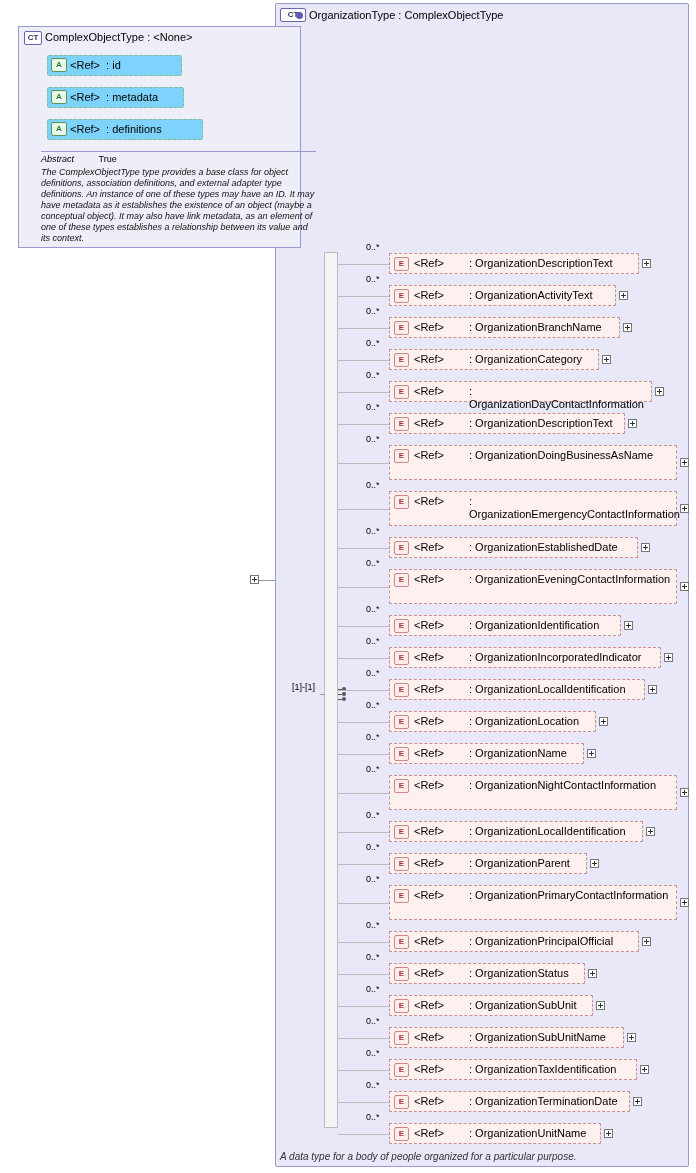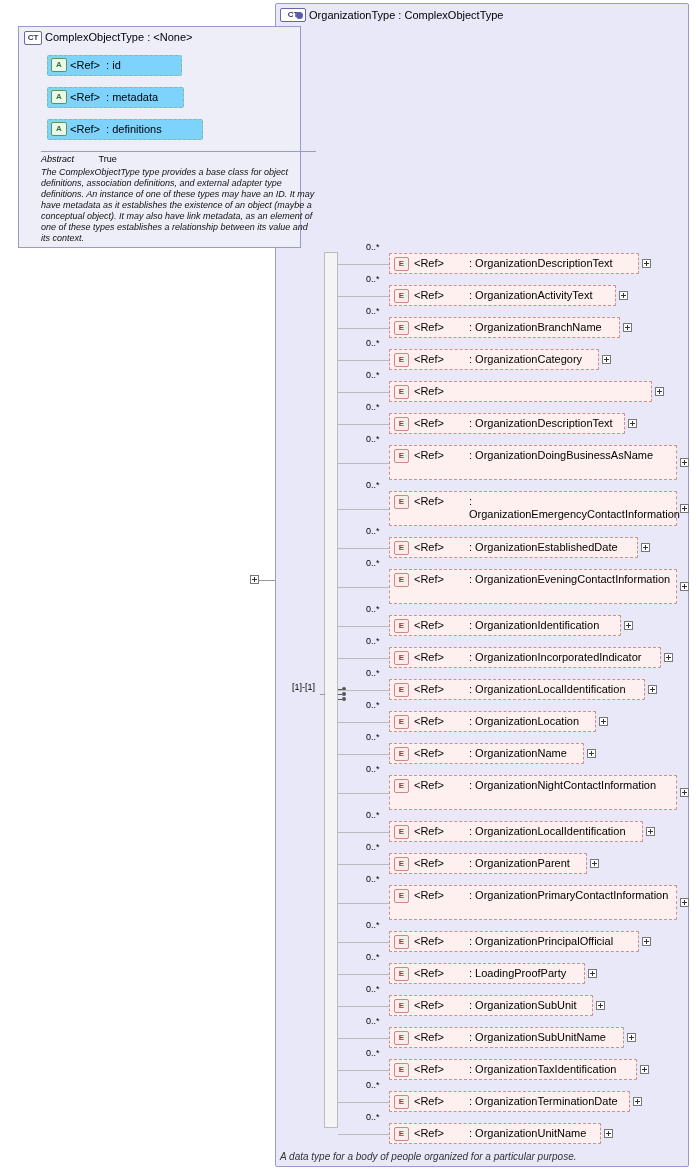--- a/index.html
+++ b/index.html
@@ -406,20 +406,21 @@
         <span class="badge badge-e" style="position: absolute; left: 4px; top: 3px;">E</span>
         <span style="position: absolute; left: 24px; top: 3px; font-size: 11px;">&lt;Ref&gt;</span>
         <div class="el-name-wrap" style="left: 79px; top: 3px; right: 4px;">: OrganizationCategory</div>
       </div>
       <div class="plus" style="left: 602px; top: 355px;"></div>
       <div class="conn conn-h" style="left: 338px; top: 360px; width: 51px; background: rgb(187, 187, 187);"></div>
       <div class="card" style="left: 366px; top: 370px;">0..*</div>
       <div class="el-box" style="left: 389px; top: 381px; width: 263px; height: 21px;">
         <span class="badge badge-e" style="position: absolute; left: 4px; top: 3px;">E</span>
         <span style="position: absolute; left: 24px; top: 3px; font-size: 11px;">&lt;Ref&gt;</span>
+        <div class="el-name-wrap" style="left: 79px; top: 3px; right: 4px;">: OrganizationDayContactInformation</div>
       </div>
       <div class="plus" style="left: 655px; top: 387px;"></div>
       <div class="conn conn-h" style="left: 338px; top: 392px; width: 51px; background: rgb(187, 187, 187);"></div>
       <div class="card" style="left: 366px; top: 402px;">0..*</div>
       <div class="el-box" style="left: 389px; top: 413px; width: 236px; height: 21px;">
         <span class="badge badge-e" style="position: absolute; left: 4px; top: 3px;">E</span>
         <span style="position: absolute; left: 24px; top: 3px; font-size: 11px;">&lt;Ref&gt;</span>
         <div class="el-name-wrap" style="left: 79px; top: 3px; right: 4px;">: OrganizationDescriptionText</div>
       </div>
       <div class="plus" style="left: 628px; top: 419px;"></div>
@@ -533,21 +534,21 @@
         <span class="badge badge-e" style="position: absolute; left: 4px; top: 3px;">E</span>
         <span style="position: absolute; left: 24px; top: 3px; font-size: 11px;">&lt;Ref&gt;</span>
         <div class="el-name-wrap" style="left: 79px; top: 3px; right: 4px;">: OrganizationPrincipalOfficial</div>
       </div>
       <div class="plus" style="left: 642px; top: 937px;"></div>
       <div class="conn conn-h" style="left: 338px; top: 942px; width: 51px; background: rgb(187, 187, 187);"></div>
       <div class="card" style="left: 366px; top: 952px;">0..*</div>
       <div class="el-box" style="left: 389px; top: 963px; width: 196px; height: 21px;">
         <span class="badge badge-e" style="position: absolute; left: 4px; top: 3px;">E</span>
         <span style="position: absolute; left: 24px; top: 3px; font-size: 11px;">&lt;Ref&gt;</span>
-        <div class="el-name-wrap" style="left: 79px; top: 3px; right: 4px;">: LoadingProofParty</div>
+        <div class="el-name-wrap" style="left: 79px; top: 3px; right: 4px;">: OrganizationStatus</div>
       </div>
       <div class="plus" style="left: 588px; top: 969px;"></div>
       <div class="conn conn-h" style="left: 338px; top: 974px; width: 51px; background: rgb(187, 187, 187);"></div>
       <div class="card" style="left: 366px; top: 984px;">0..*</div>
       <div class="el-box" style="left: 389px; top: 995px; width: 204px; height: 21px;">
         <span class="badge badge-e" style="position: absolute; left: 4px; top: 3px;">E</span>
         <span style="position: absolute; left: 24px; top: 3px; font-size: 11px;">&lt;Ref&gt;</span>
         <div class="el-name-wrap" style="left: 79px; top: 3px; right: 4px;">: OrganizationSubUnit</div>
       </div>
       <div class="plus" style="left: 596px; top: 1001px;"></div>

